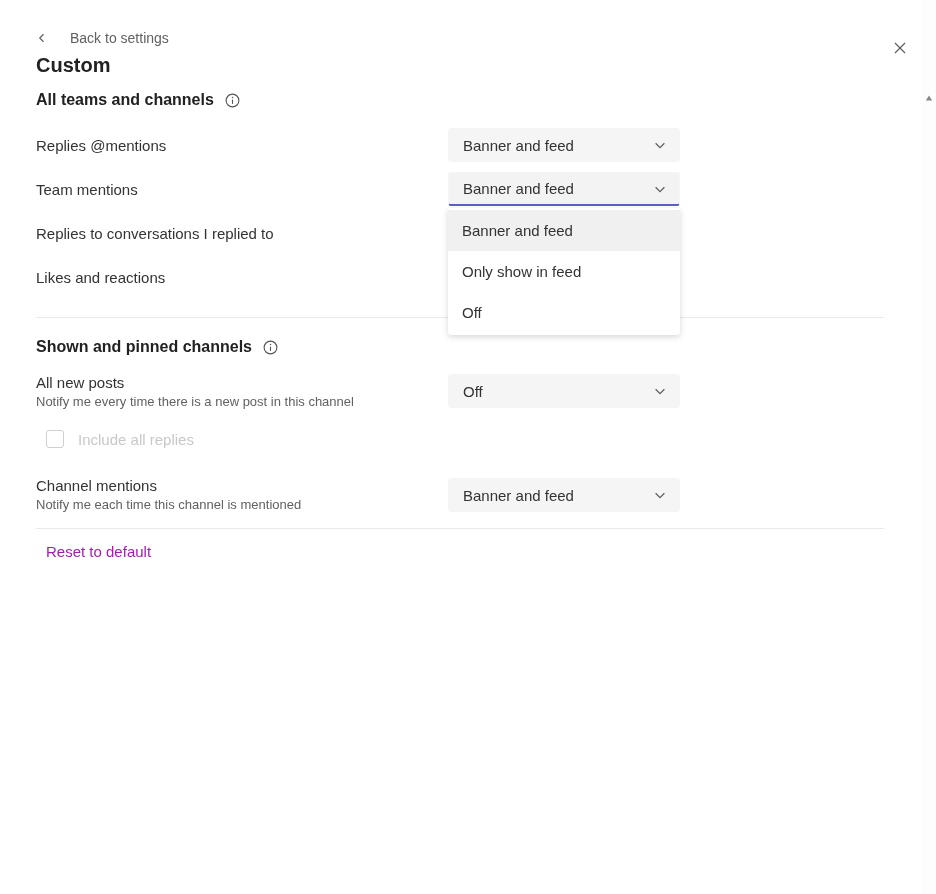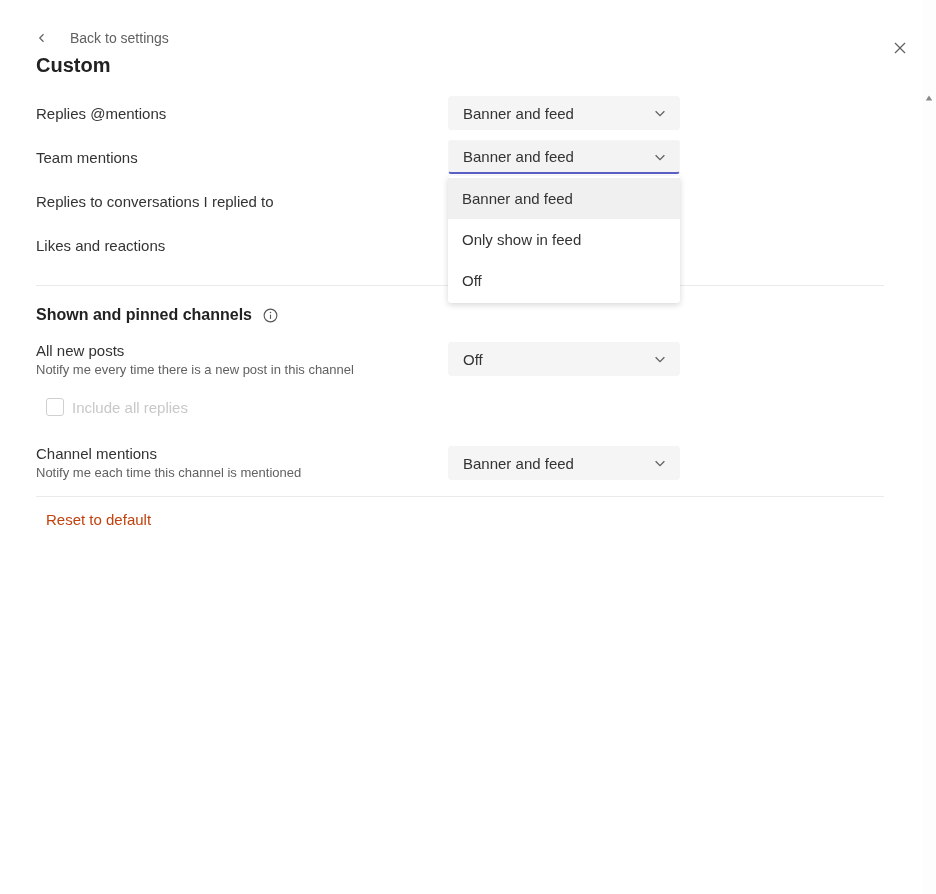--- a/index.html
+++ b/index.html
@@ -25,24 +25,24 @@
   .dropdown svg{ width:14px; height:14px; color:#616161;}
   .dropdown.focused{ border-bottom:2px solid #5b5fc7; background:#f3f3f3;}
 
   .menu { position:absolute; top:36px; left:0; width:232px; background:#fff; border-radius:3px; box-shadow:0 2px 6px rgba(0,0,0,.16); z-index:5; padding:2px 0;}
   .menu-item{ padding:12px 14px; font-size:15px; color:#333; cursor:pointer;}
   .menu-item.selected{ background:#f0f0f0;}
 
   .divider{ height:1px; background:#eaeaea; margin:18px 0 20px 0;}
   .divider.thin{ margin:16px 0 14px 0;}
 
-  .checkbox-row{ display:flex; align-items:center; gap:8px; margin:16px 0 20px 10px; color:#c8c8c8; font-size:15px;}
+  .checkbox-row{ display:flex; align-items:center; gap:14px; margin:16px 0 20px 10px; color:#c8c8c8; font-size:15px;}
   .checkbox-box{ width:18px; height:18px; border:1.5px solid #d0d0d0; border-radius:3px;}
 
-  .reset-link{ font-size:15px; color:#c2410c; margin:8px 0 0 10px; cursor:default;}
+  .reset-link{ font-size:15px; color:#a21caf; margin:8px 0 0 10px; cursor:default;}
 
   .close-btn{ position:absolute; top:34px; right:22px; width:28px; height:28px; display:flex; align-items:center; justify-content:center; cursor:pointer; color:#616161;}
   .close-btn svg{width:16px;height:16px;}
 
   .scrollbar{ position:absolute; right:0; top:0; width:14px; height:894px; background:#fdfdfd;}
   .scroll-thumb{ position:absolute; right:2px; top:94px; width:10px; height:700px; border-radius:5px;}
   .scroll-arrow{ position:absolute; right:3px; width:8px; height:8px; color:#888;}
   .scroll-arrow.up{ top:94px;}
 </style>
 </head>
@@ -52,20 +52,28 @@
 
   <div class="back-link">
     <svg viewBox="0 0 16 16" fill="none" stroke="currentColor" stroke-width="1.6">
         <polyline points="10 3 5 8 10 13"></polyline>
       </svg>
     <span>Back to settings</span>
   </div>
 
   <div class="title">Custom</div>
 
+  <div class="section-head">
+    <span>All teams and channels</span>
+    <svg class="info-icon" viewBox="0 0 20 20" fill="none" stroke="#555" stroke-width="1.3">
+      <circle cx="10" cy="10" r="7.5"></circle>
+        <line x1="10" y1="9" x2="10" y2="14"></line>
+        <circle cx="10" cy="6.5" r="0.9" fill="#555" stroke="none"></circle>
+    </svg>
+  </div>
 
   <div class="row">
     <div class="label-col">Replies @mentions</div>
     <div class="control-col">
       <div class="dropdown">
         <span>Banner and feed</span>
         <svg viewBox="0 0 16 16" fill="none" stroke="currentColor" stroke-width="1.5">
             <polyline points="3 6 8 11 13 6"></polyline>
           </svg>
       </div>

